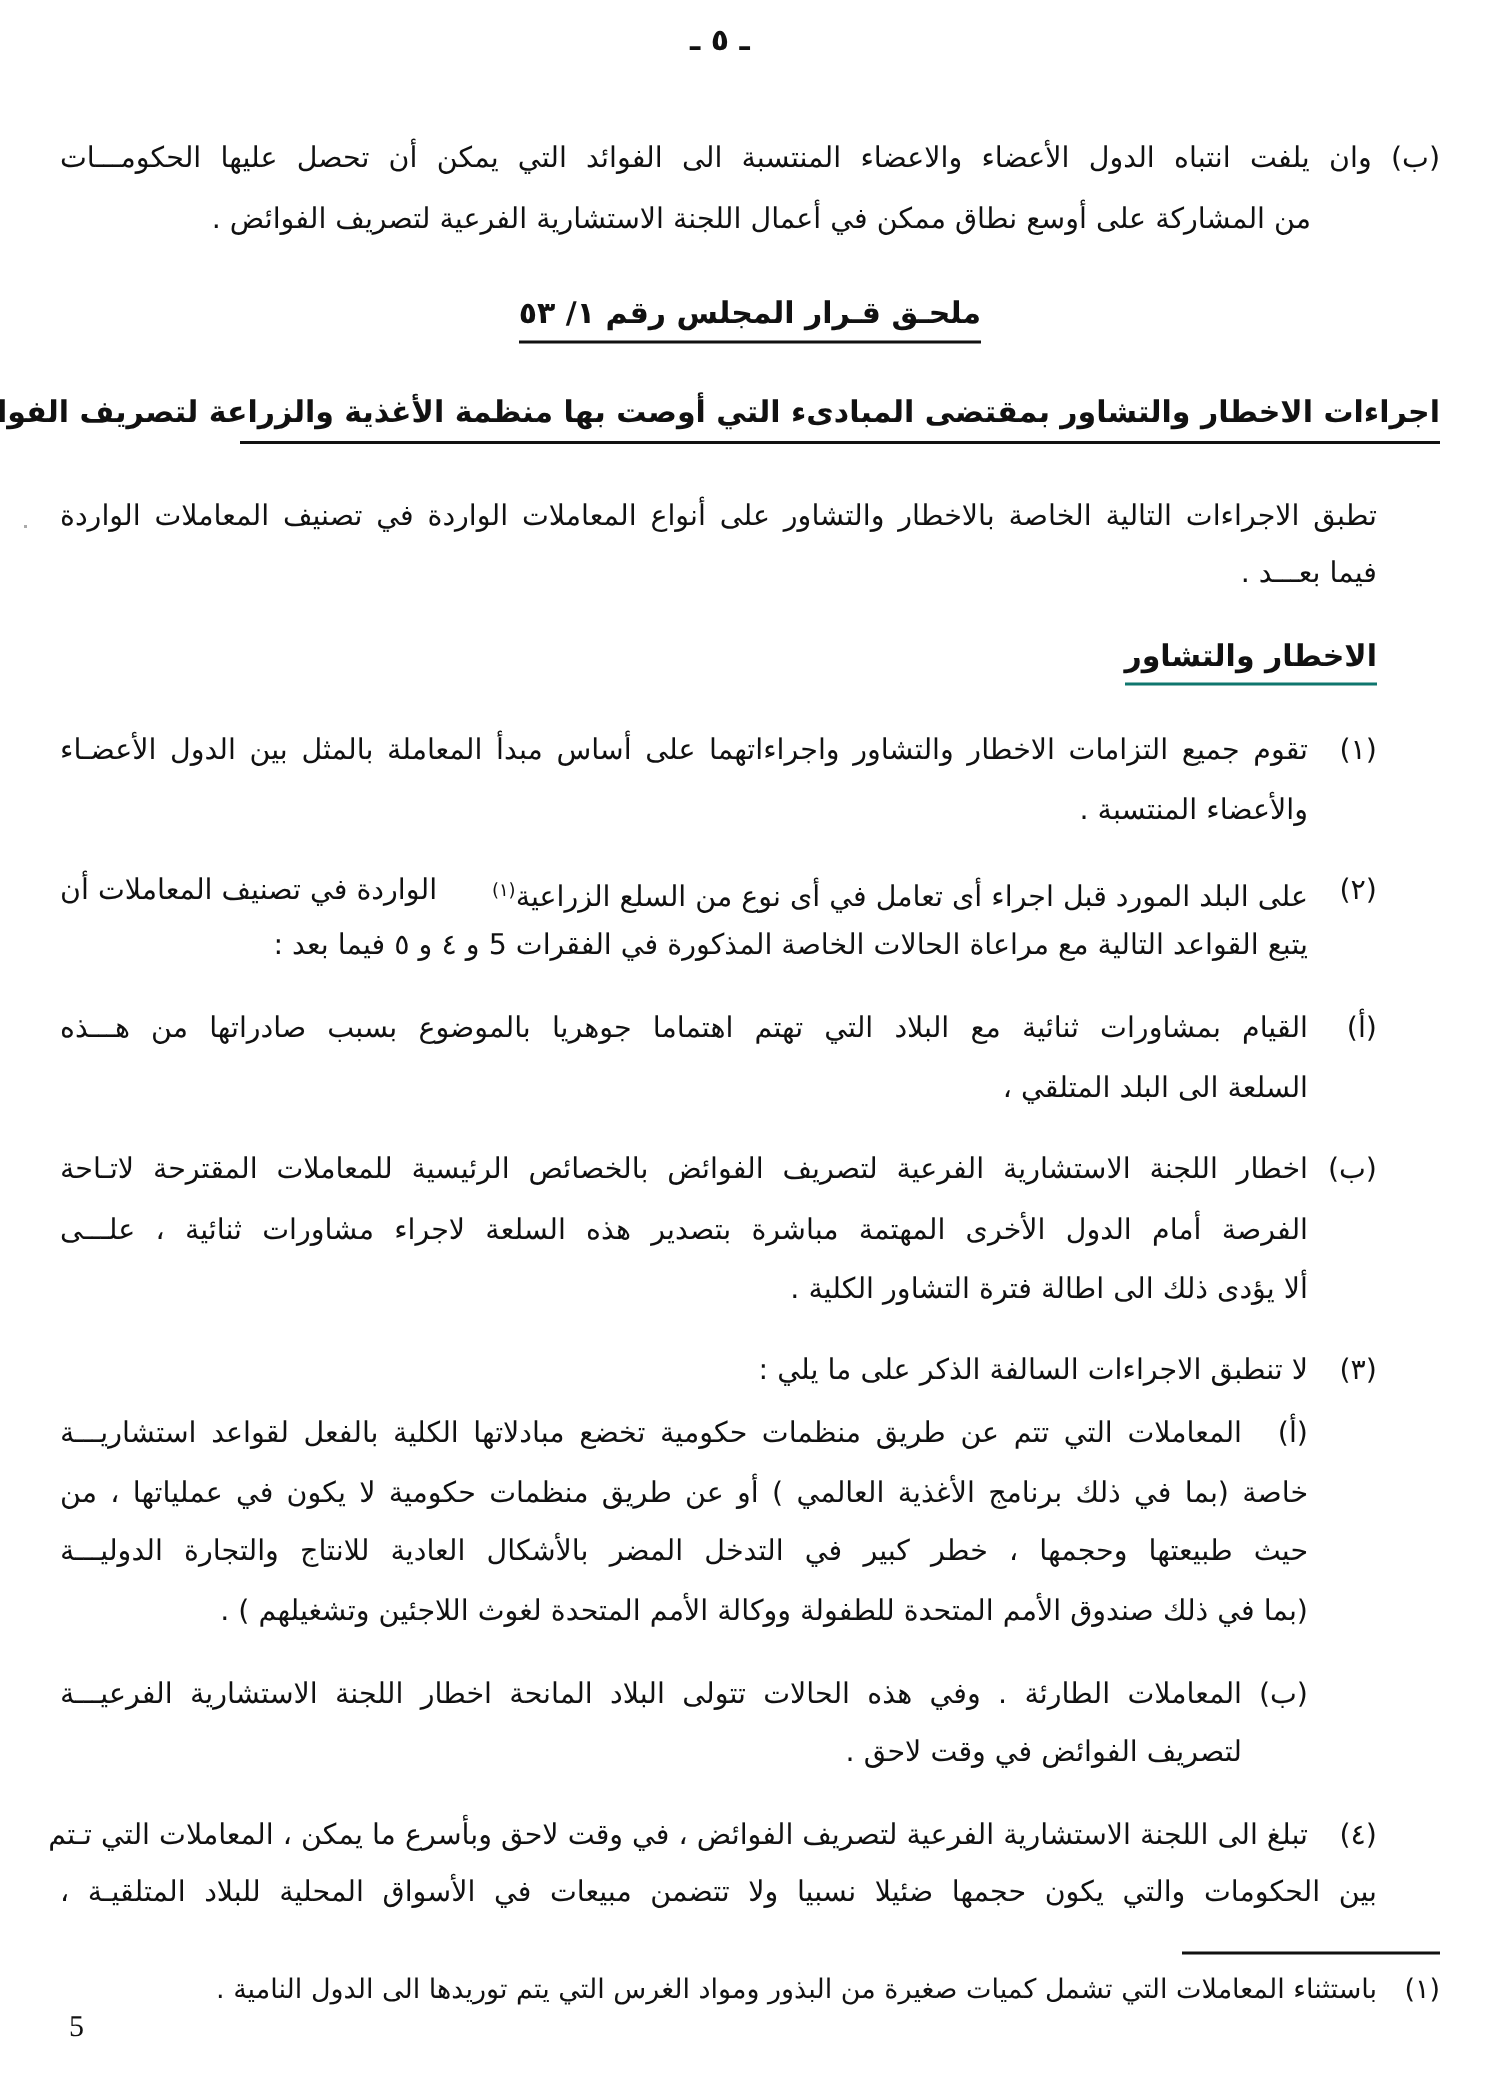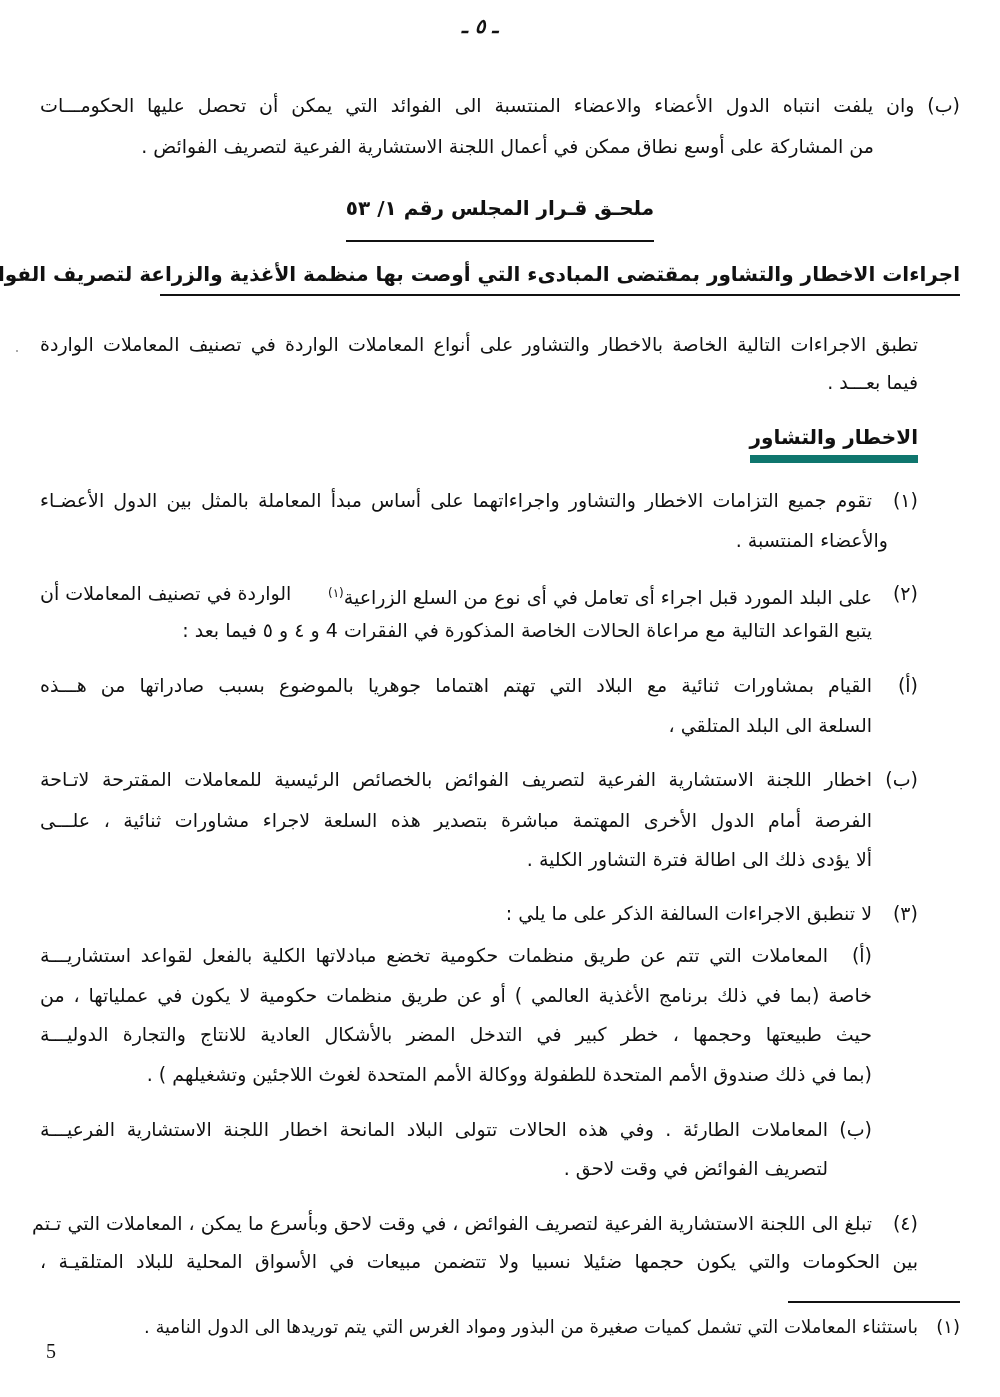--- a/index.html
+++ b/index.html
@@ -36,55 +36,54 @@
     }
     .page-number {
       position: absolute;
       top: 14px;
       left: 0;
       width: 960px;
       text-align: center;
       font-size: 20px;
       font-weight: bold;
       direction: ltr;
-      font-style: italic;
     }
     .heading-center {
       position: absolute;
       top: 196px;
       left: 0;
       width: 1000px;
       text-align: center;
     }
     .heading-center span {
       display: inline-block;
       font-size: 20px;
       font-weight: bold;
       border-bottom: 2px solid #111;
-      padding-bottom: 20px;
+      padding-bottom: 7px;
     }
     .heading-main {
       position: absolute;
       top: 262px;
       right: 40px;
       width: 800px;
       font-size: 20px;
       font-weight: bold;
       text-align: right;
       border-bottom: 2px solid #111;
       padding-bottom: 8px;
       white-space: nowrap;
     }
     .section-heading {
       position: absolute;
       top: 425px;
       right: 82px;
       font-size: 20px;
       font-weight: bold;
-      border-bottom: 8px solid #0f766e;
+      border-bottom: 2px solid #0f766e;
       padding-bottom: 6px;
     }
     .sup {
       font-size: 12px;
       vertical-align: super;
     }
     .footnote-rule {
       position: absolute;
       top: 1301px;
       right: 40px;
@@ -138,30 +137,30 @@
 
   <div class="margin-mark"></div>
 
   <div class="section-heading">الاخطار والتشاور</div>
 
   <div>
     <div class="line" style="top:487px; right:82px;">(١)</div>
     <div class="line" style="top:487px; right:128px; width:832px;">
       <span style="display:block; width:832px; text-align:justify; text-align-last:justify;">تقوم جميع التزامات الاخطار والتشاور واجراءاتهما على أساس مبدأ المعاملة بالمثل بين الدول الأعضـاء</span>
     </div>
-    <div class="line" style="top:527px; right:112px;">والأعضاء المنتسبة .</div>
+    <div class="line" style="top:527px; right:128px;">والأعضاء المنتسبة .</div>
   </div>
 
   <div>
     <div class="line" style="top:580px; right:82px;">(٢)</div>
     <div class="line" style="top:580px; right:128px;">
       <span>على البلد المورد قبل اجراء أى تعامل في أى نوع من السلع الزراعية</span><span class="sup">(١)</span>
     </div>
     <div class="line" style="top:580px; left:40px;">الواردة في تصنيف المعاملات أن</div>
-    <div class="line" style="top:617px; right:128px;">يتبع القواعد التالية مع مراعاة الحالات الخاصة المذكورة في الفقرات 4 و ٤ و ٥ فيما بعد :</div>
+    <div class="line" style="top:617px; right:128px;">يتبع القواعد التالية مع مراعاة الحالات الخاصة المذكورة في الفقرات 5 و ٤ و ٥ فيما بعد :</div>
 
     <div class="line" style="top:672px; right:82px;">(أ)</div>
     <div class="line" style="top:672px; right:128px; width:832px;">
       <span style="display:block; width:832px; text-align:justify; text-align-last:justify;">القيام بمشاورات ثنائية مع البلاد التي تهتم اهتماما جوهريا بالموضوع بسبب صادراتها من هـــذه</span>
     </div>
     <div class="line" style="top:712px; right:128px;">السلعة الى البلد المتلقي ،</div>
 
     <div class="line" style="top:766px; right:82px;">(ب)</div>
     <div class="line" style="top:766px; right:128px; width:832px;">
       <span style="display:block; width:832px; text-align:justify; text-align-last:justify;">اخطار اللجنة الاستشارية الفرعية لتصريف الفوائض بالخصائص الرئيسية للمعاملات المقترحة لاتـاحة</span>

